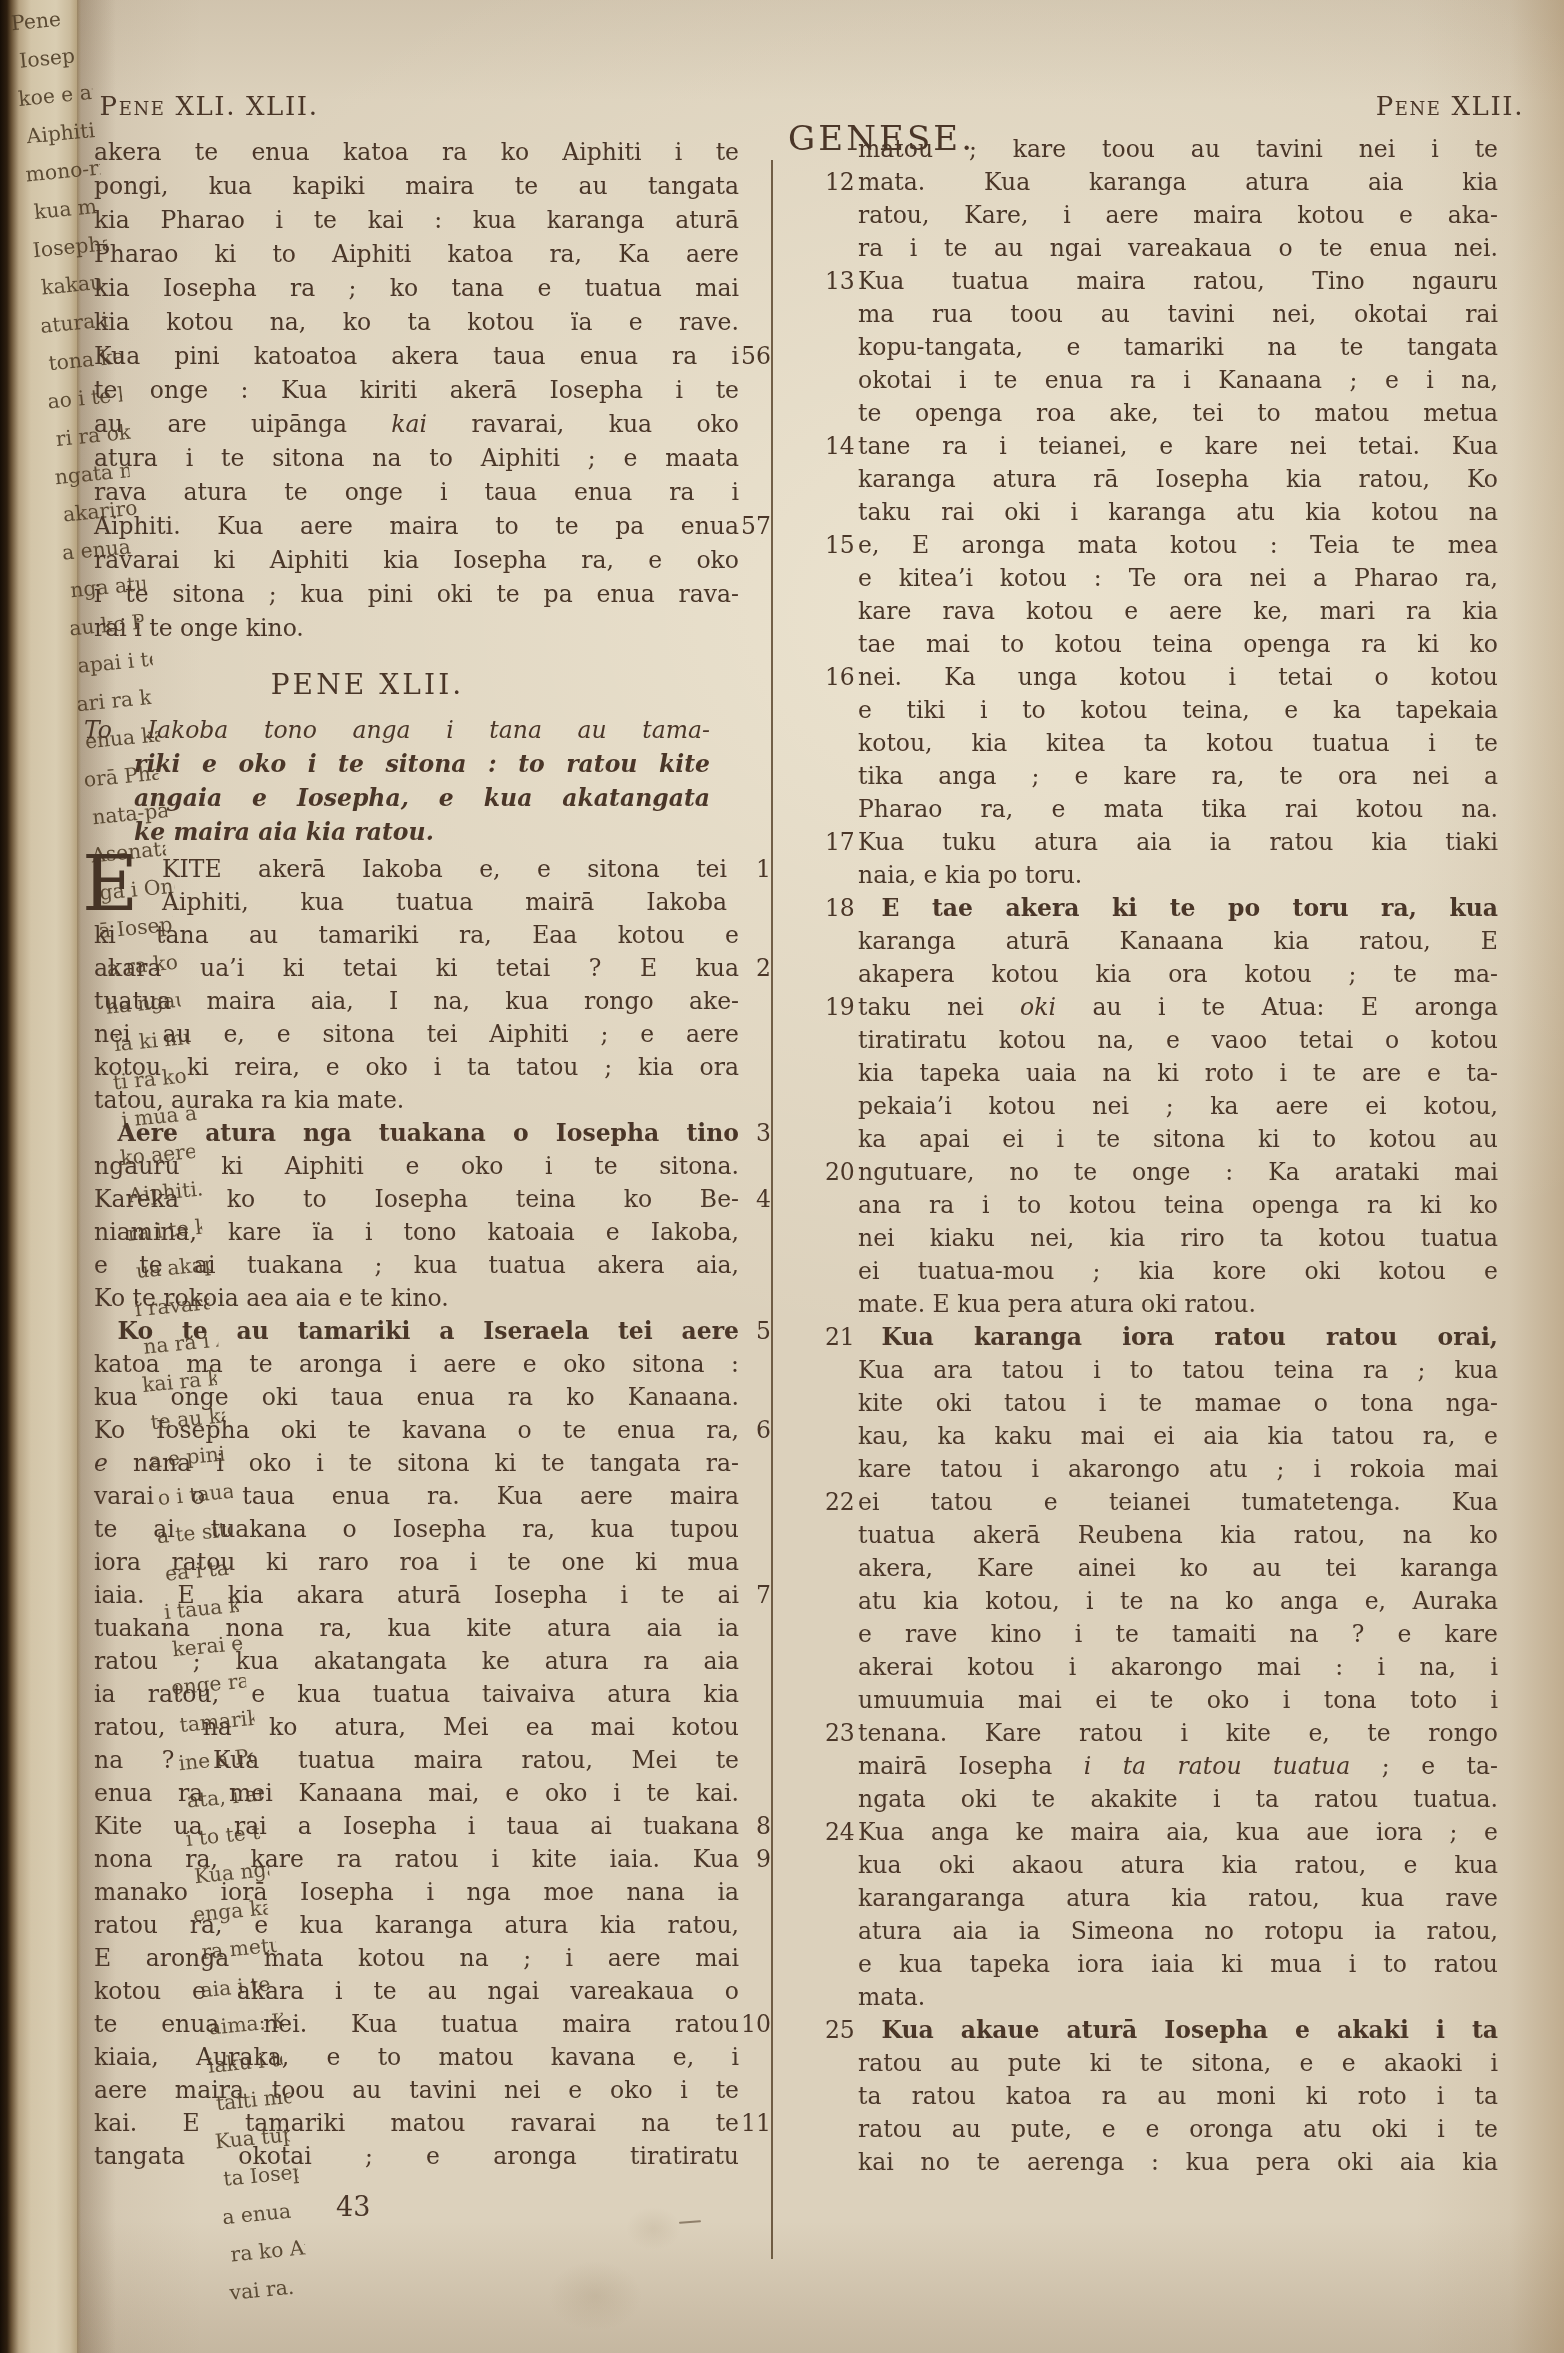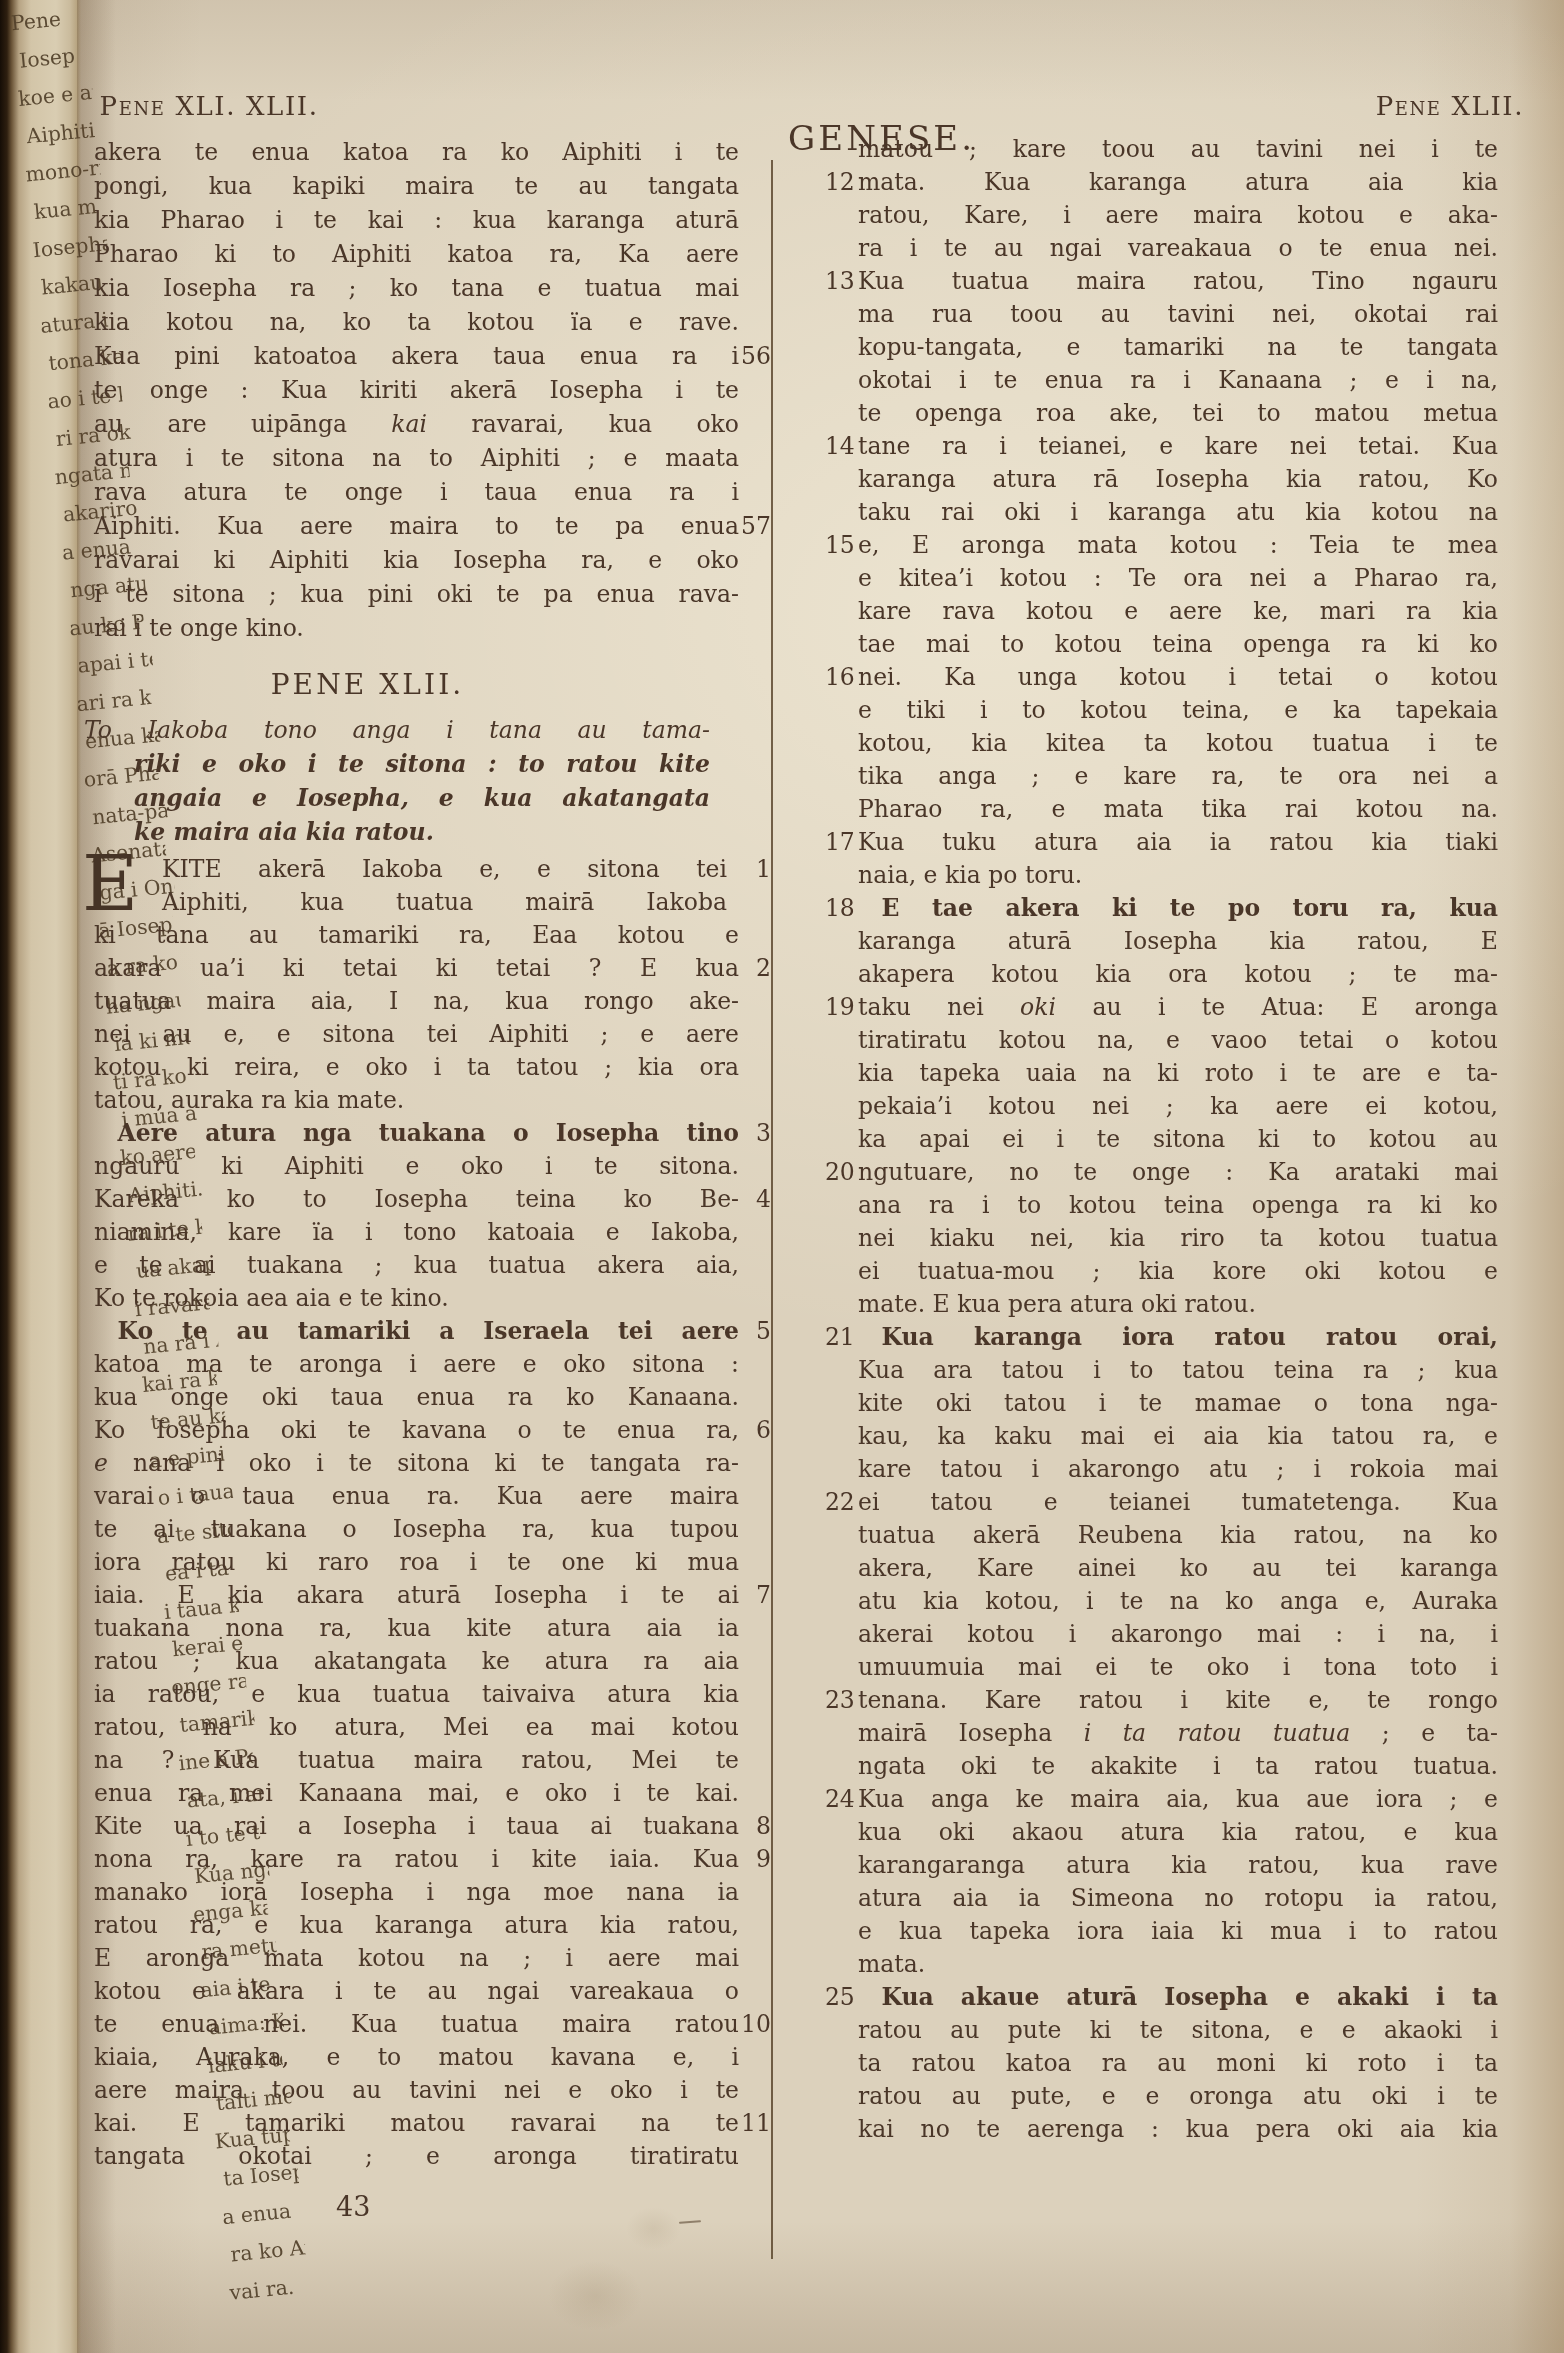--- a/index.html
+++ b/index.html
@@ -250,41 +250,42 @@
       <div class="ln"><span class="lt">kare rava kotou e aere ke, mari ra kia</span></div>
       <div class="ln"><span class="lt">tae mai to kotou teina openga ra ki ko</span></div>
       <div class="ln"><span class="vn">16</span><span class="lt">nei.   Ka unga kotou i tetai o kotou</span></div>
       <div class="ln"><span class="lt">e tiki i to kotou teina, e ka tapekaia</span></div>
       <div class="ln"><span class="lt">kotou, kia kitea ta kotou tuatua i te</span></div>
       <div class="ln"><span class="lt">tika anga ;  e kare ra, te ora nei a</span></div>
       <div class="ln"><span class="lt">Pharao ra, e mata tika rai kotou na.</span></div>
       <div class="ln"><span class="vn">17</span><span class="lt">Kua tuku atura aia ia ratou kia tiaki</span></div>
       <div class="ln sh"><span class="lt">naia, e kia po toru.</span></div>
       <div class="ln ind"><span class="vn">18</span><span class="lt">E tae akera ki te po toru ra, kua</span></div>
-      <div class="ln"><span class="lt">karanga aturā Iosepha kia ratou, E</span></div>
+      <div class="ln"><span class="lt">karanga aturā Kanaana kia ratou, E</span></div>
       <div class="ln"><span class="lt">akapera kotou kia ora kotou ;  te ma-</span></div>
       <div class="ln"><span class="vn">19</span><span class="lt">taku nei <i>oki</i> au i te Atua: E aronga</span></div>
       <div class="ln"><span class="lt">tiratiratu kotou na, e vaoo tetai o kotou</span></div>
       <div class="ln"><span class="lt">kia tapeka uaia na ki roto i te are e ta-</span></div>
       <div class="ln"><span class="lt">pekaia’i kotou nei ;  ka aere ei kotou,</span></div>
       <div class="ln"><span class="lt">ka apai ei i te sitona ki to kotou au</span></div>
       <div class="ln"><span class="vn">20</span><span class="lt">ngutuare, no te onge :  Ka arataki mai</span></div>
       <div class="ln"><span class="lt">ana ra i to kotou teina openga ra ki ko</span></div>
       <div class="ln"><span class="lt">nei kiaku nei, kia riro ta kotou tuatua</span></div>
       <div class="ln"><span class="lt">ei tuatua-mou ;  kia kore oki kotou e</span></div>
       <div class="ln sh"><span class="lt">mate.  E kua pera atura oki ratou.</span></div>
       <div class="ln ind"><span class="vn">21</span><span class="lt">Kua karanga iora ratou ratou orai,</span></div>
       <div class="ln"><span class="lt">Kua ara tatou i to tatou teina ra ; kua</span></div>
       <div class="ln"><span class="lt">kite oki tatou i te mamae o tona nga-</span></div>
       <div class="ln"><span class="lt">kau, ka kaku mai ei aia kia tatou ra, e</span></div>
       <div class="ln"><span class="lt">kare tatou i akarongo atu ;  i rokoia mai</span></div>
       <div class="ln"><span class="vn">22</span><span class="lt">ei tatou e teianei tumatetenga.   Kua</span></div>
       <div class="ln"><span class="lt">tuatua akerā Reubena kia ratou, na ko</span></div>
       <div class="ln"><span class="lt">akera, Kare ainei ko au tei karanga</span></div>
       <div class="ln"><span class="lt">atu kia kotou, i te na ko anga e, Auraka</span></div>
+      <div class="ln"><span class="lt">e rave kino i te tamaiti na ?  e kare</span></div>
       <div class="ln"><span class="lt">akerai kotou i akarongo mai :  i na, i</span></div>
       <div class="ln"><span class="lt">umuumuia mai ei te oko i tona toto i</span></div>
       <div class="ln"><span class="vn">23</span><span class="lt">tenana.   Kare ratou i kite e, te rongo</span></div>
       <div class="ln"><span class="lt">mairā Iosepha <i>i ta ratou tuatua</i> ;  e ta-</span></div>
       <div class="ln"><span class="lt">ngata oki te akakite i ta ratou tuatua.</span></div>
       <div class="ln"><span class="vn">24</span><span class="lt">Kua anga ke maira aia, kua aue iora ;  e</span></div>
       <div class="ln"><span class="lt">kua oki akaou atura kia ratou, e kua</span></div>
       <div class="ln"><span class="lt">karangaranga atura kia ratou, kua rave</span></div>
       <div class="ln"><span class="lt">atura aia ia Simeona no rotopu ia ratou,</span></div>
       <div class="ln"><span class="lt">e kua tapeka iora iaia ki mua i to ratou</span></div>

